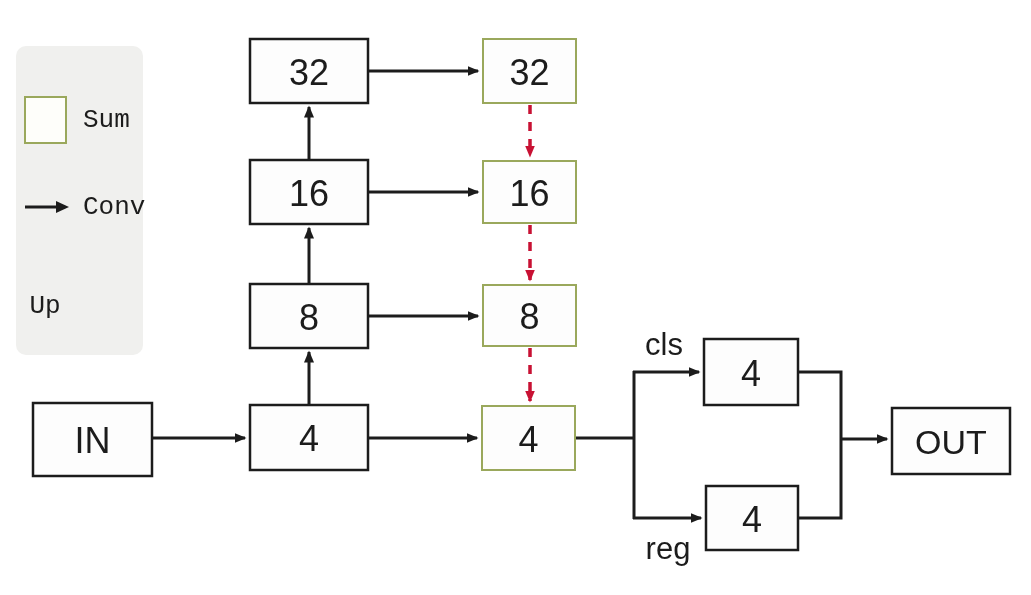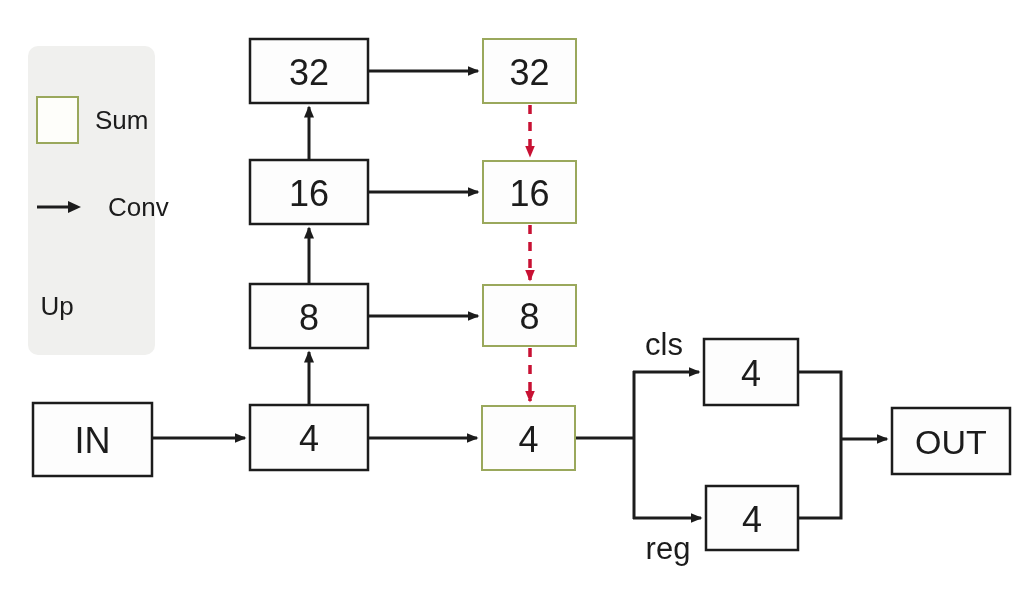--- a/index.html
+++ b/index.html
@@ -7,28 +7,29 @@
     width: 1031px; height: 595px;
     background: #ffffff;
     font-family: "Liberation Sans", sans-serif;
     overflow: hidden;
   }
   .stage { position: relative; width: 1031px; height: 595px; }
   #diagram-svg { position: absolute; left: 0; top: 0; }
 
   .legend {
     position: absolute;
-    left: 28px; top: 46px;
+    left: 16px; top: 46px;
     width: 127px; height: 309px;
     background: var(--legend-bg, #f0f0ee);
     border-radius: 10px;
+    font-family: Liberation Mono, monospace;
   }
   .lrow { position: absolute; left: 8px; display: flex; align-items: center; }
   .lrow-sum  { top: 50px;  gap: 16px; }
-  .lrow-conv { top: 147px; gap: 26px; height: 28px; text-align: right; }
+  .lrow-conv { top: 147px; gap: 13px; height: 28px; text-align: right; }
   .lrow-up   { top: 227px; gap: 20px; height: 28px; flex-direction: column; }
   .sum-swatch {
     display: inline-block;
     width: 39px; height: 44px;
     background: #fefefa;
     border: 2px solid var(--sum-border, #9aa85c);
   }
   .llabel {
     font-size: 26px;
     color: var(--text, #1c1c1c);

